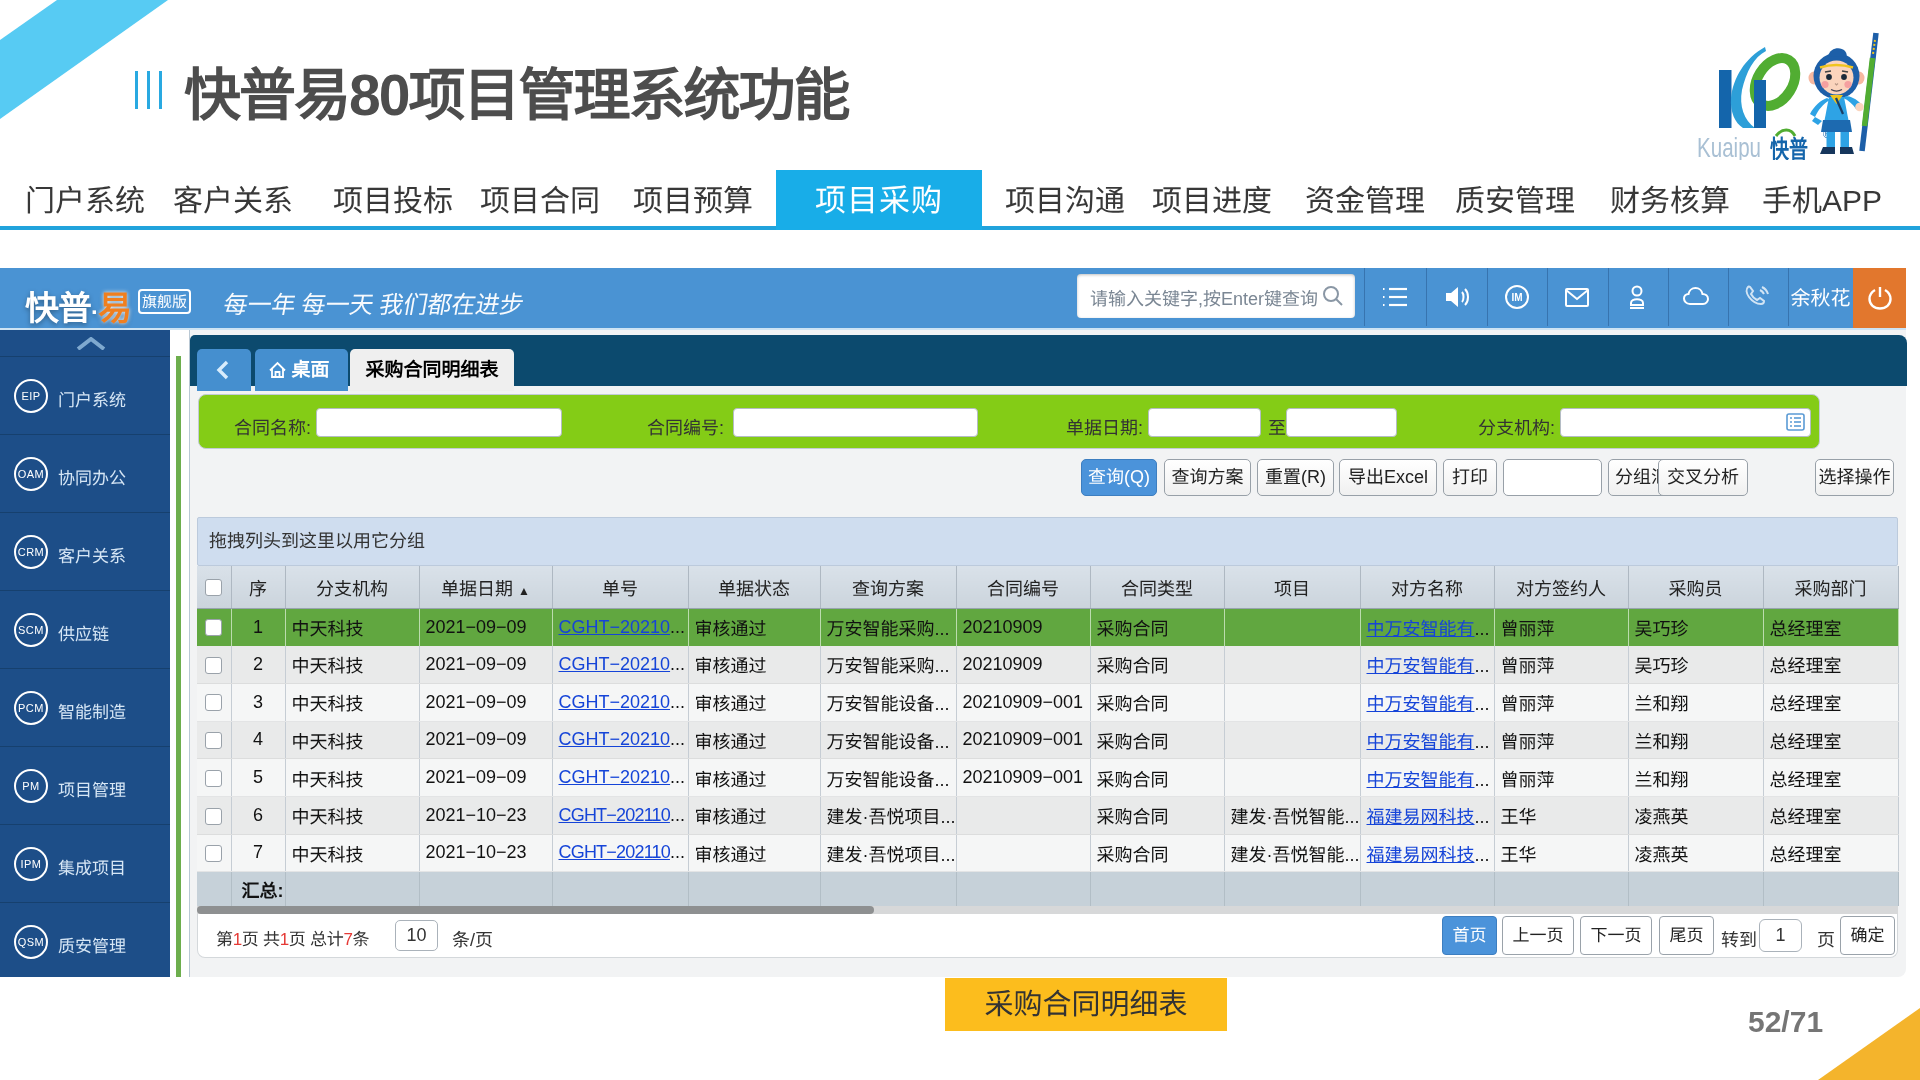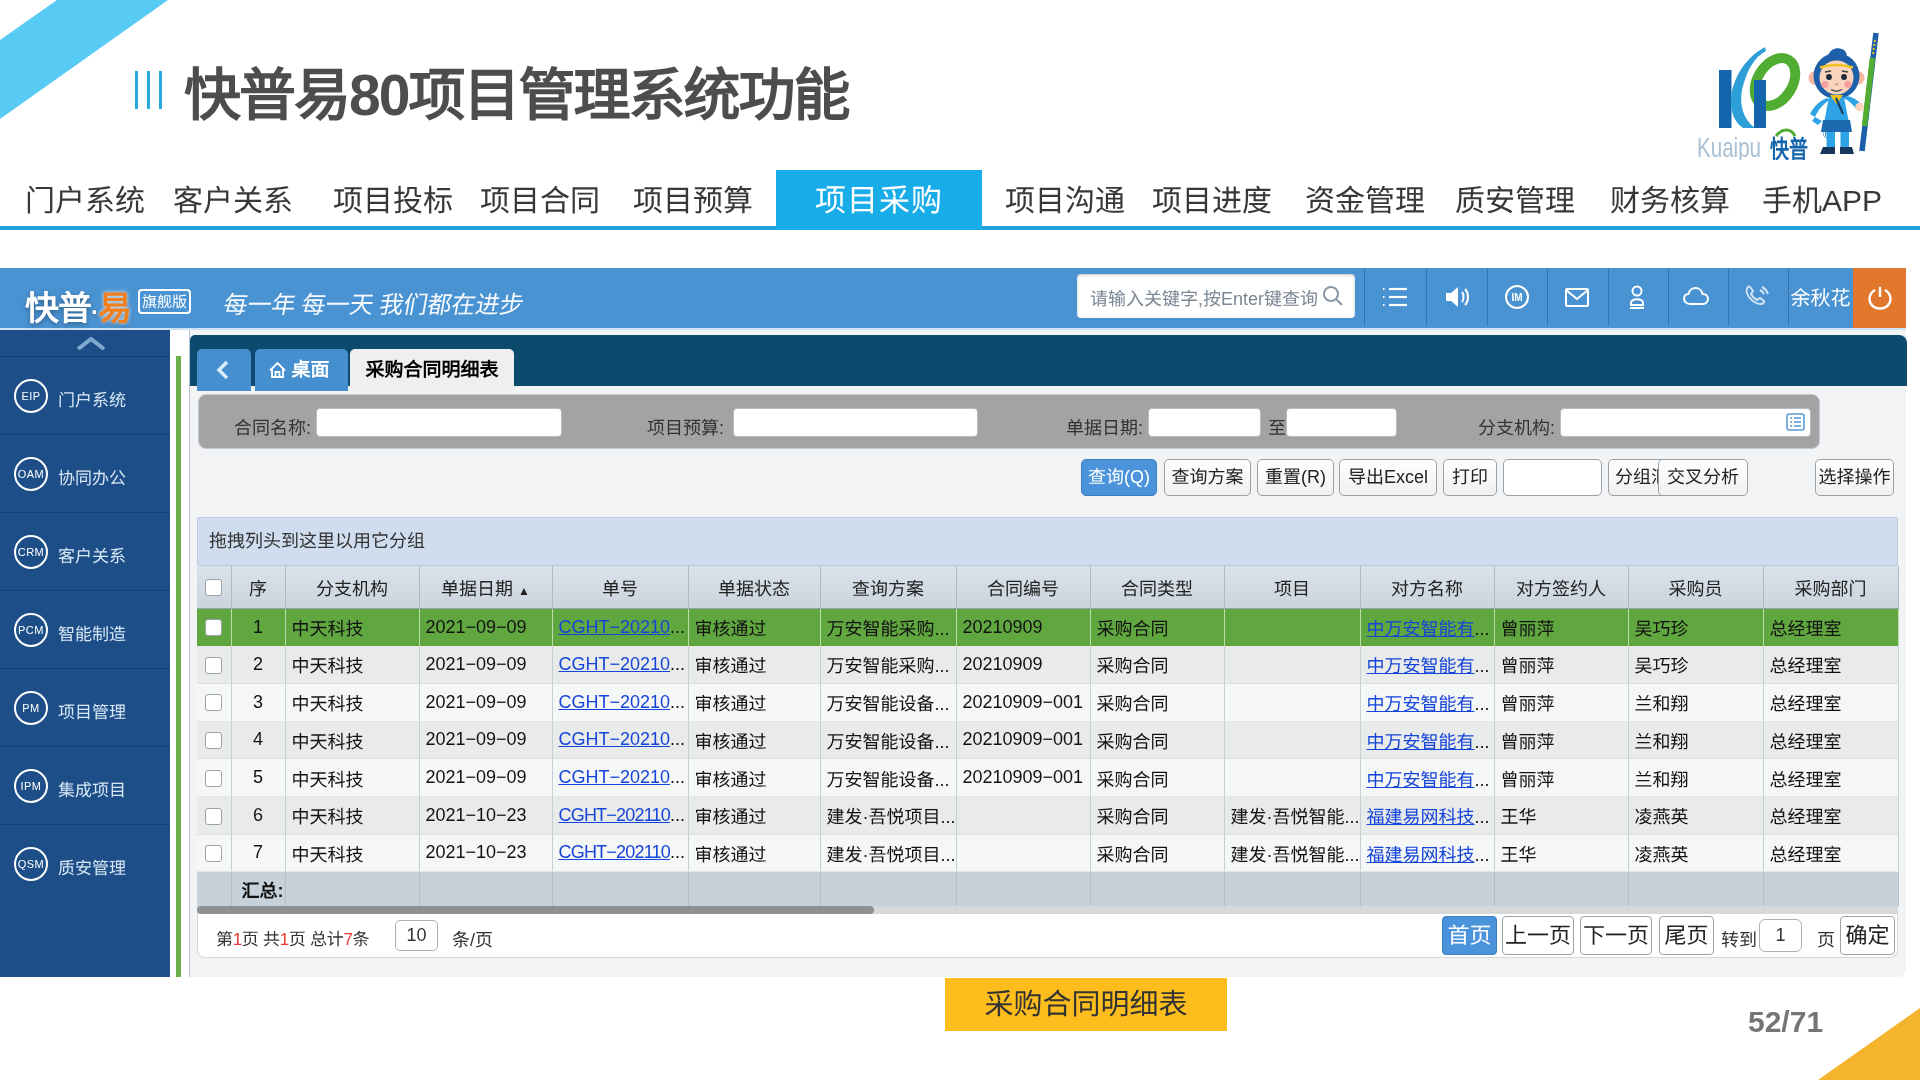--- a/index.html
+++ b/index.html
@@ -33,21 +33,21 @@
   #content { position:absolute; left:189px; top:62px; width:1717px; height:647px; background:#f2f3f4;
      border-left:1px solid #b9c8d4; border-radius:0 0 8px 0; }
 
   
   #tabbar { position:absolute; left:0; top:5px; width:1717px; height:51px; background:#0c4a6e; border-radius:5px 8px 0 0; }
   .bluetab { position:absolute; top:14px; height:42px; background:#458fcf; border-radius:5px 5px 0 0; color:#fff; }
   #tab-active { position:absolute; left:160px; top:14px; width:164px; height:42px; background:#efefef;
      border-radius:5px 5px 0 0; text-align:center; line-height:42px; font-size:19px; font-weight:bold; color:#000; }
 
   
-  #filter { position:absolute; left:8px; top:64px; width:1622px; height:55px; background:#a3a3a3;
+  #filter { position:absolute; left:8px; top:64px; width:1622px; height:55px; background:#84cc16;
      border:1px solid #c2cbd6; border-radius:8px; }
   .flabel { position:absolute; top:18px; font-size:18px; color:#333; }
   .finput { position:absolute; top:13px; height:29px; background:#fff; border:1px solid #b4bcc4; border-radius:4px; }
 
   
   .btn { position:absolute; top:129px; height:37px; border:1px solid #98a0a8; border-radius:5px;
      background:linear-gradient(#ffffff,#f0f0f0); font-size:18px; color:#222; text-align:center; line-height:35px; }
   .btn.primary { background:#4b93da; border-color:#3d7ec0; color:#fff; }
 
   
@@ -68,21 +68,21 @@
   #tbl td.ctr { text-align:center; padding:0; }
   a.lnk { color:#1544d8; text-decoration:underline; }
   .cb { display:inline-block; width:17px; height:17px; background:#fff; border:1px solid #9aa2aa; border-radius:3px; vertical-align:middle; }
 
   
   #hscroll { position:absolute; left:7px; top:576px; width:1701px; height:8px; background:#d7d8d9; }
   #hthumb { position:absolute; left:0; top:0; width:677px; height:8px; background:#8e9091; border-radius:4px; }
   #pager { position:absolute; left:7px; top:584px; width:1701px; height:44px; background:#fff;
      border:1px solid #d4d8db; border-top:none; border-radius:0 0 8px 8px; font-size:18px; color:#333; }
   .pbtn { position:absolute; top:2px; height:39px; border:1px solid #9aa2aa; border-radius:4px; background:#fff;
-     text-align:center; line-height:37px; font-size:22px; color:#222; }
+     text-align:center; line-height:37px; font-size:17px; color:#222; }
   .pbtn.primary { background:#4b93da; border-color:#3d7ec0; color:#fff; }
   .red { color:#e53935; }
 
   
   #ylabel { left:945px; top:978px; width:282px; height:53px; background:#fcbd1d; text-align:center;
      line-height:53px; font-size:29px; color:#333; }
   #pageno { left:1748px; top:1005px; font-size:30px; font-weight:bold; color:#757575; }
 </style>
 </head>
 <body>
@@ -236,20 +236,24 @@
         </div>
       <div class="mi">
           <div class="circ">OAM</div>
           <div class="lab">协同办公</div>
         </div>
       <div class="mi">
           <div class="circ">CRM</div>
           <div class="lab">客户关系</div>
         </div>
       <div class="mi">
+          <div class="circ">SCM</div>
+          <div class="lab">供应链</div>
+        </div>
+      <div class="mi">
           <div class="circ">PCM</div>
           <div class="lab">智能制造</div>
         </div>
       <div class="mi">
           <div class="circ">PM</div>
           <div class="lab">项目管理</div>
         </div>
       <div class="mi">
           <div class="circ">IPM</div>
           <div class="lab">集成项目</div>
@@ -274,21 +278,21 @@
               <path d="M7.5,16 L7.5,11 L11.5,11 L11.5,16"></path>
             </svg>
           <span style="margin-left:18px;">桌面</span>
         </div>
         <div id="tab-active">采购合同明细表</div>
       </div>
 
       <div id="filter">
         <span class="flabel" style="left:35px;">合同名称:</span>
         <span class="finput" style="left:117px; width:246px;"></span>
-        <span class="flabel" style="left:448px;">项目预算:</span>
+        <span class="flabel" style="left:448px;">合同编号:</span>
         <span class="finput" style="left:534px; width:245px;"></span>
         <span class="flabel" style="left:867px;text-align:right;">单据日期:</span>
         <span class="finput" style="left:949px; width:113px;"></span>
         <span class="flabel" style="left:1069px;">至</span>
         <span class="finput" style="left:1087px; width:111px;"></span>
         <span class="flabel" style="left:1279px;">分支机构:</span>
         <span class="finput" style="left:1361px; width:251px;">
           <svg style="position:absolute; right:5px; top:4px;" width="19" height="18" viewBox="0 0 19 18" fill="none" stroke="#5b9bd5" stroke-width="1.6">
               <rect x="1" y="1" width="17" height="16" rx="2"></rect>
             <line x1="4" y1="5" x2="6" y2="5"></line>

